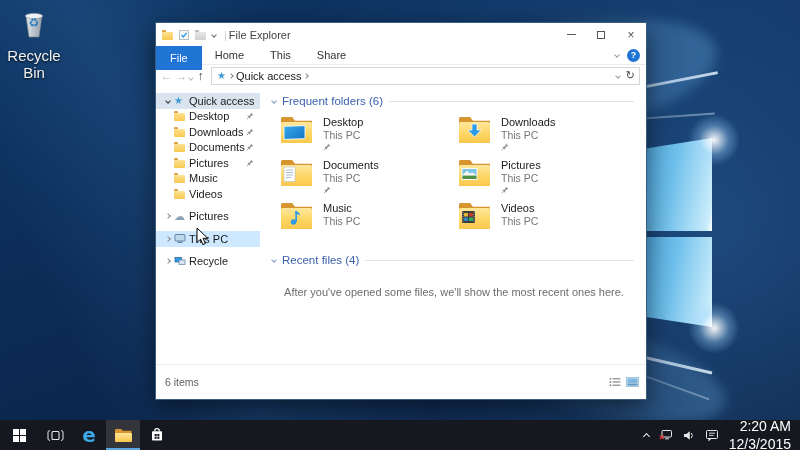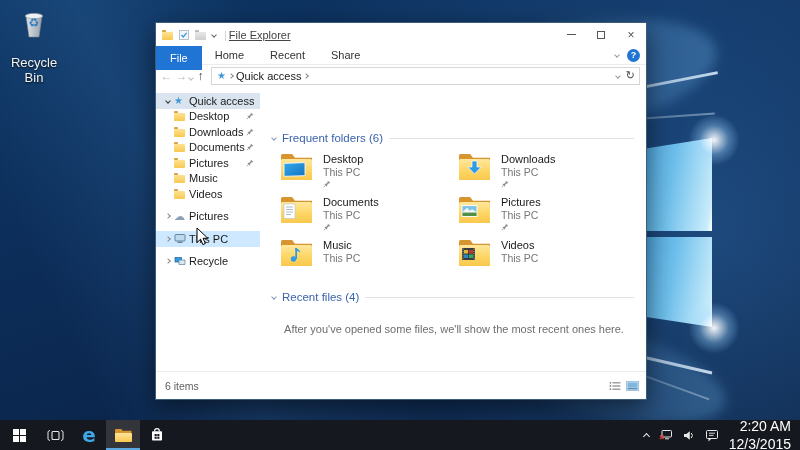--- a/index.html
+++ b/index.html
@@ -29,30 +29,30 @@
   .pane-top    { top:138px; height:93px; clip-path:polygon(0 14%,100% 0,100% 100%,0 100%); }
   .pane-bottom { top:237px; height:90px; clip-path:polygon(0 0,100% 0,100% 100%,0 86%); }
   .spark { position:absolute; width:52px; height:52px; border-radius:50%;
     background:radial-gradient(circle, rgba(255,255,255,.95), rgba(160,215,255,.35) 40%, transparent 70%); }
   .spark1 { left:688px; top:114px; } .spark2 { left:688px; top:302px; }
 
   
   #recycle-bin { position:absolute; left:2px; top:8px; width:64px; text-align:center; }
   #recycle-bin .binwrap { position:relative; width:28px; height:32px; margin:0 auto; }
   #recycle-bin .glyph { position:absolute; left:0; right:0; top:8px; color:#2f7fc1; font-size:12px; }
-  #recycle-bin .lbl { margin-top:15px; color:#f2f2f2; font-size:13px; text-shadow:0 1px 2px rgba(0,0,0,.85); }
+  #recycle-bin .lbl { margin-top:7px; color:#f2f2f2; font-size:15px; text-shadow:0 1px 2px rgba(0,0,0,.85); }
 
   
   #explorer { position:absolute; left:155px; top:22px; width:492px; height:378px;
     background:#fff; border:1px solid #3a5c7d; box-shadow:0 8px 24px rgba(0,0,0,.5);
     display:flex; flex-direction:column; }
   .titlebar { height:23px; display:flex; align-items:center; padding-left:6px; flex:none; }
   .qat { display:flex; align-items:center; gap:6px; }
   .qat-sep { color:#d0d0d0; margin:0 2px; }
-  .wtitle { color:#444;text-decoration:underline; }
+  .wtitle { color:#444; }
   .wctrls { margin-left:auto; display:flex; align-self:stretch; }
   .wbtn { width:30px; display:flex; align-items:center; justify-content:center; color:#555; font-size:12px; }
   .dash { width:9px; border-top:1px solid #555; display:inline-block; }
   .maxbox { width:8px; height:8px; border:1px solid #555; display:inline-block; }
 
   .tabrow { height:19px; display:flex; align-items:stretch; border-bottom:1px solid #ececec; flex:none; position:relative; }
   .tab { display:flex; align-items:center; padding:0 13px; color:#333; }
   .tab.file { background:#2074d4; color:#fff; padding:12px 14px; }
   .ribbon-right { position:absolute; right:6px; top:0; bottom:0; display:flex; align-items:center; gap:8px; }
   .helpbtn { width:13px; height:13px; border-radius:50%; background:#2074d4; color:#fff;
@@ -89,40 +89,40 @@
   .spin { margin-left:auto; margin-right:6px; flex:none; }
   .star-ic { color:#3e9ad6; font-size:10px; }
   .cloud-ic { color:#8ba0b5; font-size:11px; }
 
   .mfold { width:11px; height:8px; position:relative; background:linear-gradient(#ffe193,#f7c94f);
     border-radius:1px; margin-top:2px; }
   .mfold::before { content:""; position:absolute; left:0; top:-2px; width:4px; height:2px;
     background:#dca43c; border-radius:1px 1px 0 0; }
   .mfold.gray { background:linear-gradient(#e7e7e7,#cfcfcf); } .mfold.gray::before{ background:#bbb; }
 
-  .main { flex:1; padding:7px 10px 0 12px; position:relative; min-width:0;margin-top:37px; }
+  .main { flex:1; padding:7px 10px 0 12px; position:relative; min-width:0; }
   .ghead { display:flex; align-items:center; gap:6px; color:#3b62ad; font-size:11.5px; }
   .ghead .chev { border-color:#8198c4; }
   .gline { flex:1; border-top:1px solid #e2e2e2; margin-right:2px; }
   .tilegrid { display:grid; grid-template-columns:1fr 1fr; margin:8px 0 2px 8px; }
   .tile { display:flex; gap:9px; height:43px; align-items:flex-start; }
   .bigfolder { position:relative; width:34px; height:28px; flex:none; margin-top:1px; }
   .bf-back { position:absolute; left:1px; top:1px; right:2px; bottom:1px; background:#d7952f;
     border-radius:1.5px; clip-path:polygon(0 0,36% 0,45% 14%,100% 14%,100% 100%,0 100%); }
   .bf-front { position:absolute; left:1px; top:6px; right:2px; bottom:1px; border-radius:1.5px;
     background:linear-gradient(180deg,#ffe79c 0%,#fdd664 55%,#f9c84e 100%); }
   .ov { position:absolute; inset:0; }
   .tmeta { padding-top:1px; }
   .tname { font-size:11px; color:#1a1a1a; }
   .tloc { font-size:10.5px; color:#767676; margin-top:1px; }
   .tpin { margin-top:2px; display:block; }
   .recent-block { margin-top:10px; }
   .emptymsg { text-align:center; color:#6d6d6d; margin-top:20px; font-size:11px; }
 
-  .statusbar { height:28px; border-top:1px solid #ebebeb; display:flex; align-items:center;
+  .statusbar { height:35px; border-top:1px solid #ebebeb; display:flex; align-items:center;
     padding:0 7px 0 9px; font-size:10.5px; color:#5f5f5f; flex:none; }
   .viewics { margin-left:auto; display:flex; gap:5px; align-items:center; }
 
   
   #taskbar { position:absolute; left:0; top:420px; width:800px; height:30px; background:#15181e;
     display:flex; align-items:stretch; }
   .tb-start { width:38px; display:flex; align-items:center; justify-content:center; }
   .winlogo { display:grid; grid-template-columns:6px 6px; grid-template-rows:6px 6px; gap:1px; }
   .winlogo span { background:#fff; }
   .tb-search { width:210px; background:#3a3e45; display:flex; align-items:center; }
@@ -202,21 +202,21 @@
         <span class="wbtn">
             <span class="maxbox"></span>
           </span>
         <span class="wbtn">×</span>
       </div>
     </div>
 
     <div class="tabrow">
       <span class="tab file">File</span>
       <span class="tab">Home</span>
-      <span class="tab">Recent</span>
+      <span class="tab">This</span>
       <span class="tab">Share</span>
       <span class="ribbon-right">
         <span class="chev down" style="border-color:#9a9a9a"></span>
         <span class="helpbtn">?</span>
       </span>
     </div>
 
     <div class="toolbar">
       <span class="navic dis">←</span>
       <span class="navic dis">→</span>

